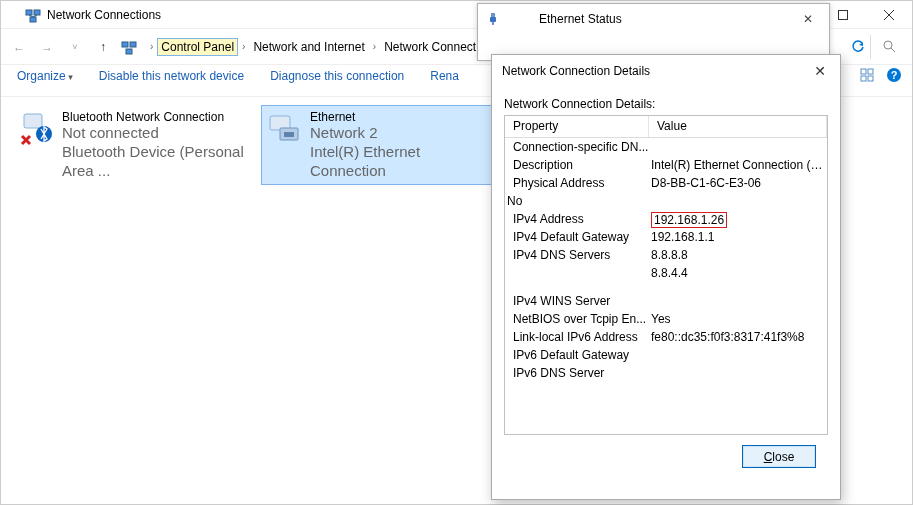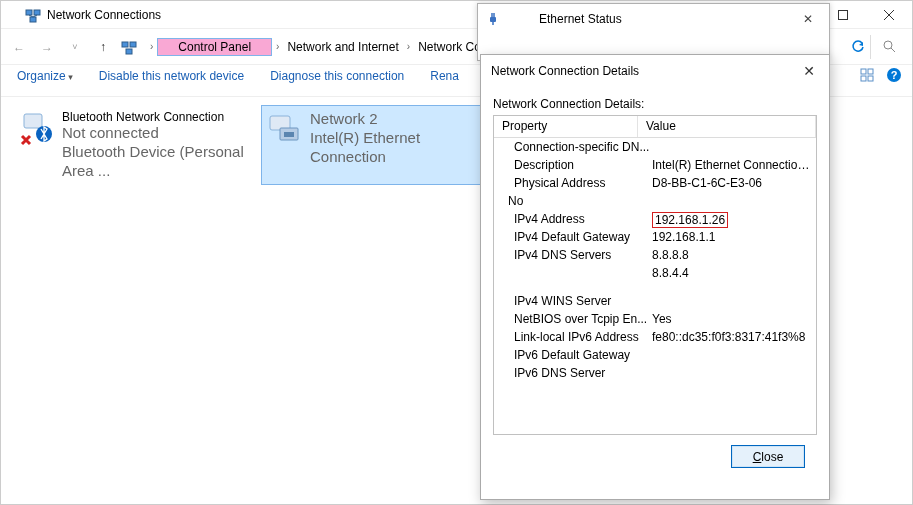--- a/index.html
+++ b/index.html
@@ -12,21 +12,21 @@
   .titlebar-text { font-size:12px; color:#000; flex:1; }
   .win-controls { display:flex; }
   .win-btn { width:46px; height:28px; display:flex; align-items:center; justify-content:center; color:#333; }
   
   .navbar { height:36px; display:flex; align-items:center; padding:0 4px; border-bottom:1px solid #eee;}
   .nav-arrow { width:28px; height:28px; display:flex; align-items:center; justify-content:center; color:#999; }
   .nav-arrow.enabled { color:#222; }
   .addr-icon { margin:0 4px; }
   .breadcrumb { display:flex; align-items:center; height:24px; border:1px solid transparent; padding:0 4px; flex:1;}
   .bc-item { padding:2px 4px; color:#000; }
-  .bc-item.hl { border:1px solid #7eb4ea; background:#f9a8d4; padding:1px 20px;}
+  .bc-item.hl { border:1px solid #7eb4ea; background:#fef9c3; padding:1px 3px;}
   .bc-sep { padding:0 4px; color:#666; font-size:10px;}
   .refresh-icn { width:24px; color:#0078d7; display:flex;align-items:center;justify-content:center;}
   .searchbox { width:38px; height:24px; border-left:1px solid #ddd; display:flex;align-items:center;justify-content:center; color:#666;}
   
   .toolbar { height:32px; border-bottom:1px solid #eee; display:flex; align-items:flex-start; padding:0 8px; gap:10px;}
   .tb-item { color:#1a5fb4; padding:4px 8px;}
   .tb-item.menu::after { content:" ▾"; font-size:9px; color:#555;}
   .tb-icons-right { margin-left:auto; display:flex; gap:6px; align-items:center;}
   .tb-right-icon { width:20px; height:20px; display:flex;align-items:center;justify-content:center; color:#1a5fb4;}
   
@@ -38,31 +38,31 @@
   .net-text .line2, .net-text .line3 { color:#666; font-size:15px; line-height:1.25;}
   
   
   .statdlg { position:absolute; left:477px; top:3px; width:353px; height:58px; background:#fff; border:1px solid #b0b0b0; box-shadow:0 0 6px rgba(0,0,0,.18);}
   .statdlg .dlg-title { height:30px; display:flex; align-items:center; padding:0 8px;gap:33px;}
   .statdlg .dlg-title span.icon { margin-right:6px; color:#3a71c1; font-size:12px;}
   .statdlg .dlg-title .t { flex:1; }
   .statdlg .dlg-close { width:26px; text-align:center; color:#444;}
   
   
-  .detdlg { position:absolute; left:480px; top:54px; width:350px; height:446px; background:#fff; border:1px solid #aaa; box-shadow:2px 4px 12px rgba(0,0,0,.25);}
+  .detdlg { position:absolute; left:491px; top:54px; width:350px; height:446px; background:#fff; border:1px solid #aaa; box-shadow:2px 4px 12px rgba(0,0,0,.25);}
   .detdlg .dlg-hdr { height:32px; display:flex; align-items:center; padding:0 10px;}
   .detdlg .dlg-hdr .t { flex:1; font-size:12px;}
   .detdlg .dlg-hdr .x { width:20px; text-align:center; color:#333; font-size:14px;}
   .detdlg .body { padding:6px 12px 10px 12px; }
   .detdlg .label { margin:4px 0 4px 0;}
   .detdlg .listbox { border:1px solid #c0c0c0; width:100%; height:320px; overflow:hidden;}
   .listbox .hdr { display:flex; height:22px; border-bottom:1px solid #dcdcdc; background:#fff;}
   .listbox .hdr .col { padding:3px 8px; border-right:1px solid #e3e3e3;}
   .listbox .rows { padding:2px 0;}
-  .row { display:flex; height:18px;margin-left:12px; }
+  .row { display:flex; height:18px; }
   .row .c1 { width:144px; padding-left:8px; white-space:nowrap; overflow:hidden; text-overflow:ellipsis;}
   .row .c2 { flex:1; padding-left:2px; white-space:nowrap; overflow:hidden; text-overflow:ellipsis;}
   .hl-red { border:1.5px solid #d42020; padding:0 2px; line-height:14px; display:inline-block;}
   
   .btnbar { display:flex; justify-content:flex-end; padding:10px 12px 0 12px;}
   .btn { min-width:74px; height:23px; border:1px solid #0067c0; background:#e5f1fb; display:flex;align-items:center;justify-content:center; box-shadow:inset 0 0 0 1px #cde4f7;}
   .btn .u { text-decoration:underline;}
   
   svg { display:block; }
 </style>
@@ -178,20 +178,21 @@
 
     <div class="net-item selected">
       <div class="net-icon">
         <svg width="36" height="36">
           <rect x="4" y="6" width="20" height="14" rx="2" fill="#dfe9f5" stroke="#8bb3da"></rect>
           <rect x="14" y="18" width="18" height="12" rx="1" fill="#b7cde6" stroke="#6d96c0"></rect>
           <rect x="18" y="22" width="10" height="5" fill="#5b85b0"></rect>
         </svg>
       </div>
       <div class="net-text">
+        <div class="line1">Ethernet</div>
         <div class="line2">Network 2</div>
         <div class="line3">Intel(R) Ethernet Connection</div>
       </div>
     </div>
   </div>
 </div>
 
 <div class="statdlg">
   <div class="dlg-title">
     <span class="icon">

